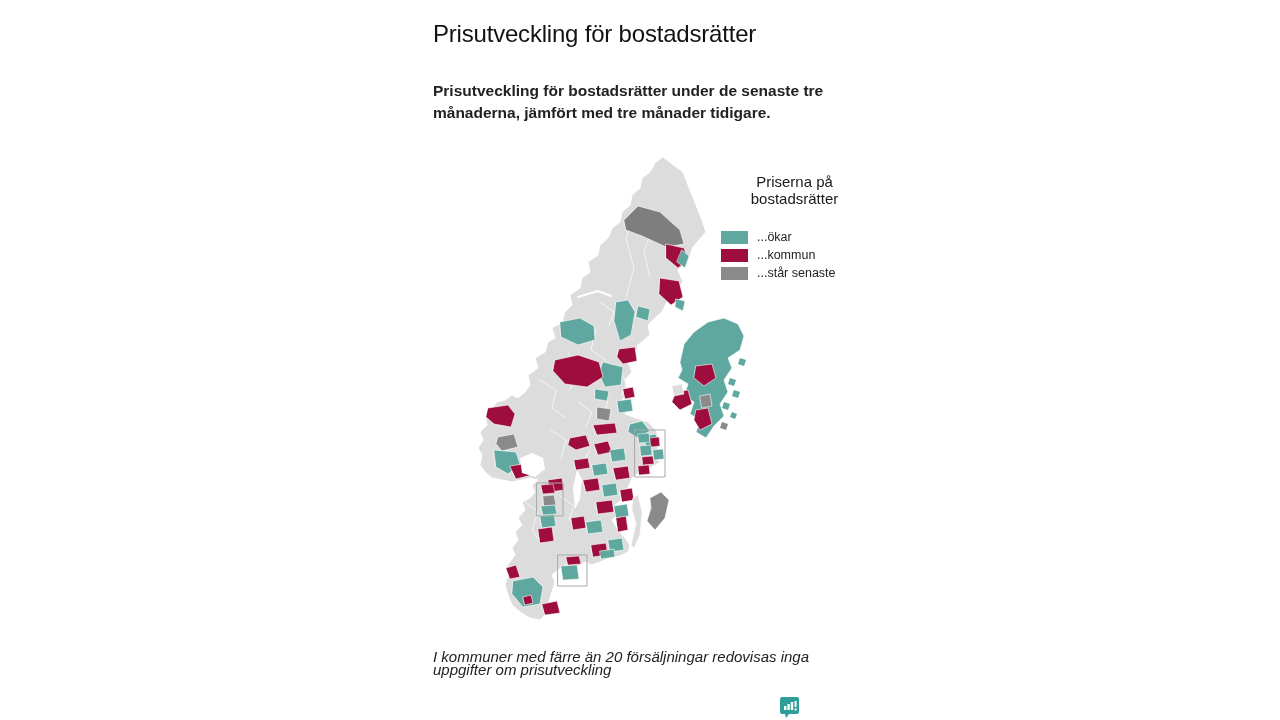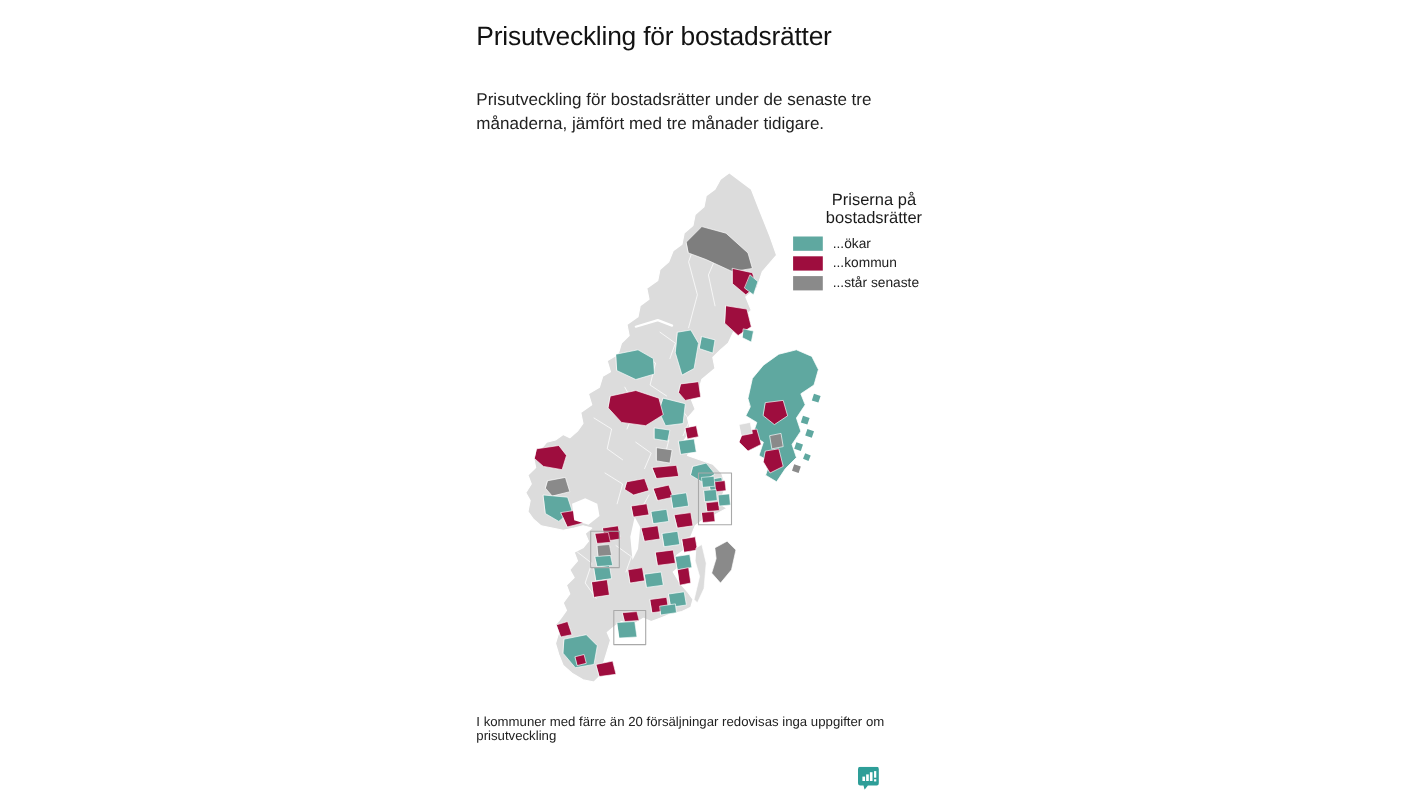--- a/index.html
+++ b/index.html
@@ -2,34 +2,34 @@
 <html><head>
 <meta charset="utf-8">
 <style>
   html,body{margin:0;padding:0;background:#ffffff;}
   body{font-family:"Liberation Sans","DejaVu Sans",sans-serif;color:#1a1a1a;}
   #canvas{position:relative;width:1280px;height:720px;background:#ffffff;overflow:hidden;}
 
   .title{position:absolute;left:433px;top:4px;width:420px;
          font-size:24px;font-weight:400;line-height:28px;color:#121212;letter-spacing:-0.2px;}
   .subtitle{position:absolute;left:433px;top:80px;width:395px;
-            font-size:15.5px;line-height:21.5px;color:#222222;}
+            font-size:15.5px;line-height:21.5px;color:#222222;font-weight:bold;}
 
   .map-wrap{position:absolute;left:428px;top:150px;width:330px;height:480px;}
   .map-wrap svg{display:block;width:330px;height:480px;}
 
   .legend{position:absolute;left:721px;top:174px;width:140px;}
   .legend-title{font-size:15px;line-height:16.5px;color:#1a1a1a;margin-left:7px;text-align:center;}
-  .legend-items{margin-top:5px;}
+  .legend-items{margin-top:21px;}
   .legend-row{display:flex;align-items:center;height:18px;}
   .swatch{width:27px;height:13px;margin-right:9px;flex:0 0 auto;}
   .legend-label{font-size:12.5px;color:#222222;white-space:nowrap;}
 
   .footnote{position:absolute;left:433px;top:650px;width:385px;
-            font-size:12px;line-height:13px;color:#222222;}
+            font-size:15px;line-height:13px;color:#222222;font-style:italic;}
 
   .brand{position:absolute;left:744px;top:697px;display:flex;align-items:center;gap:7px;flex-direction:column;}
   .brand-name{font-size:15.5px;font-weight:600;color:#2e9e98;}
 </style>
 </head>
 <body>
 
 <div id="canvas">
 
   <h1 class="title">

